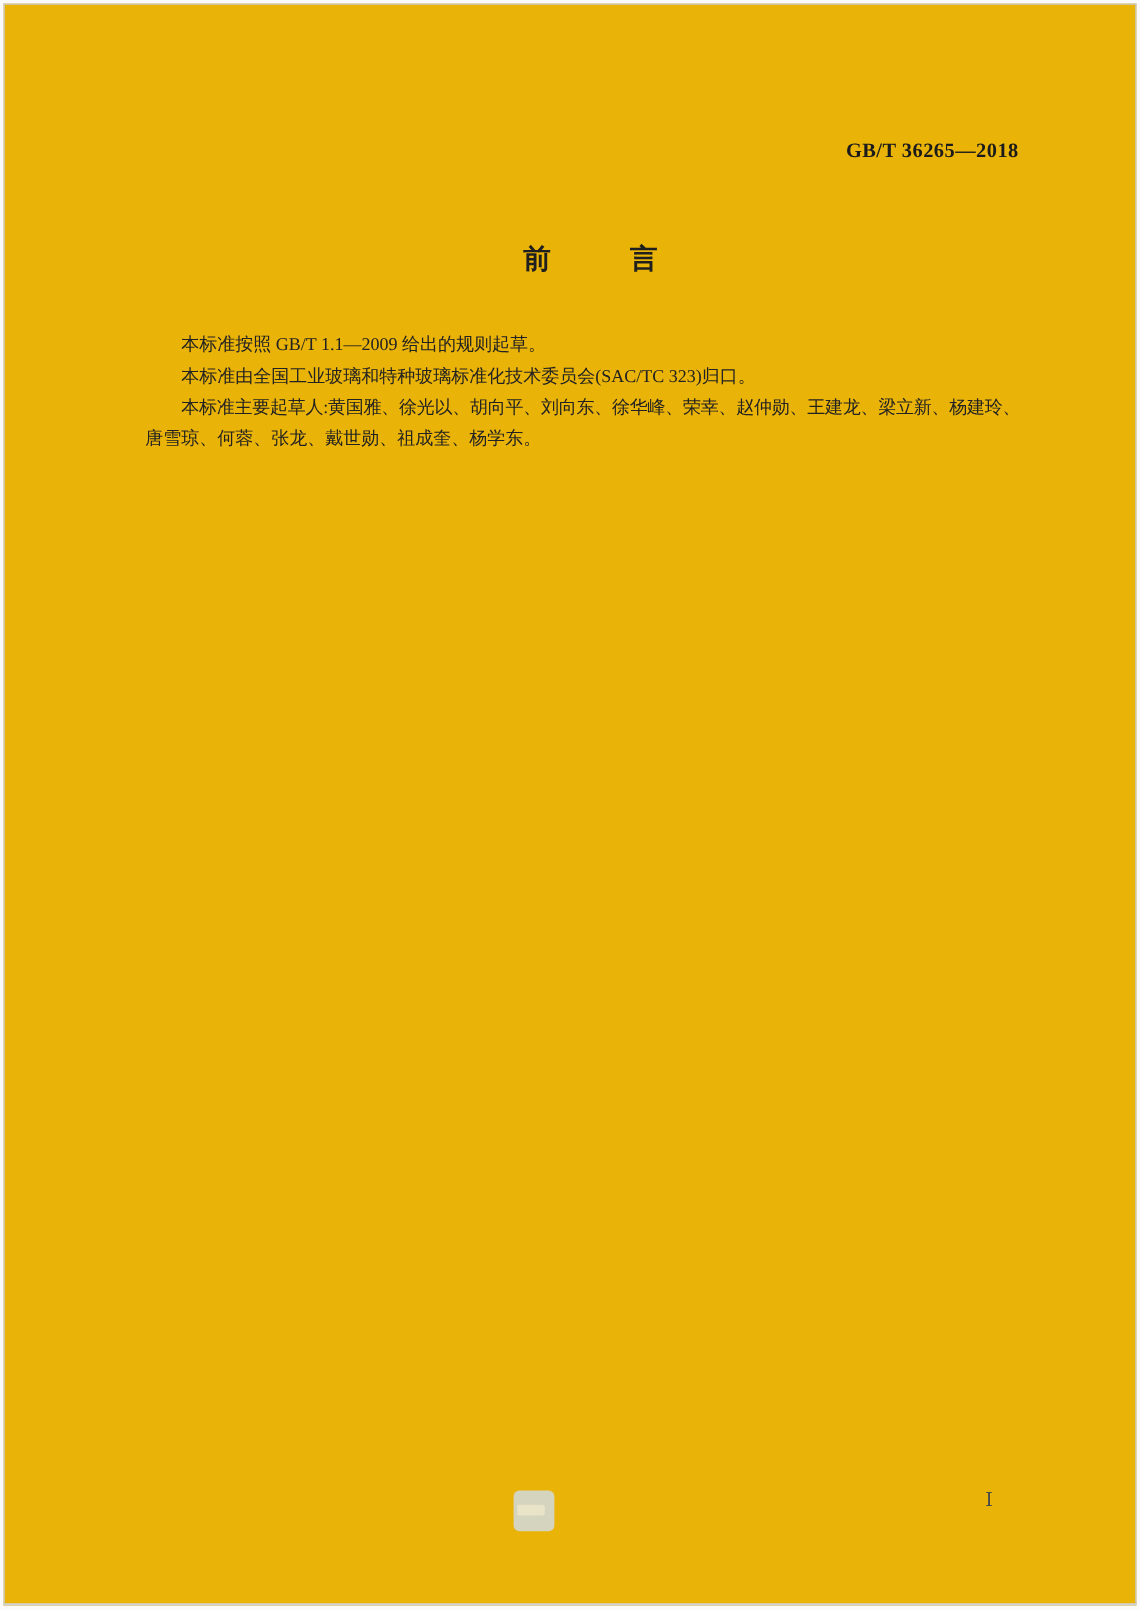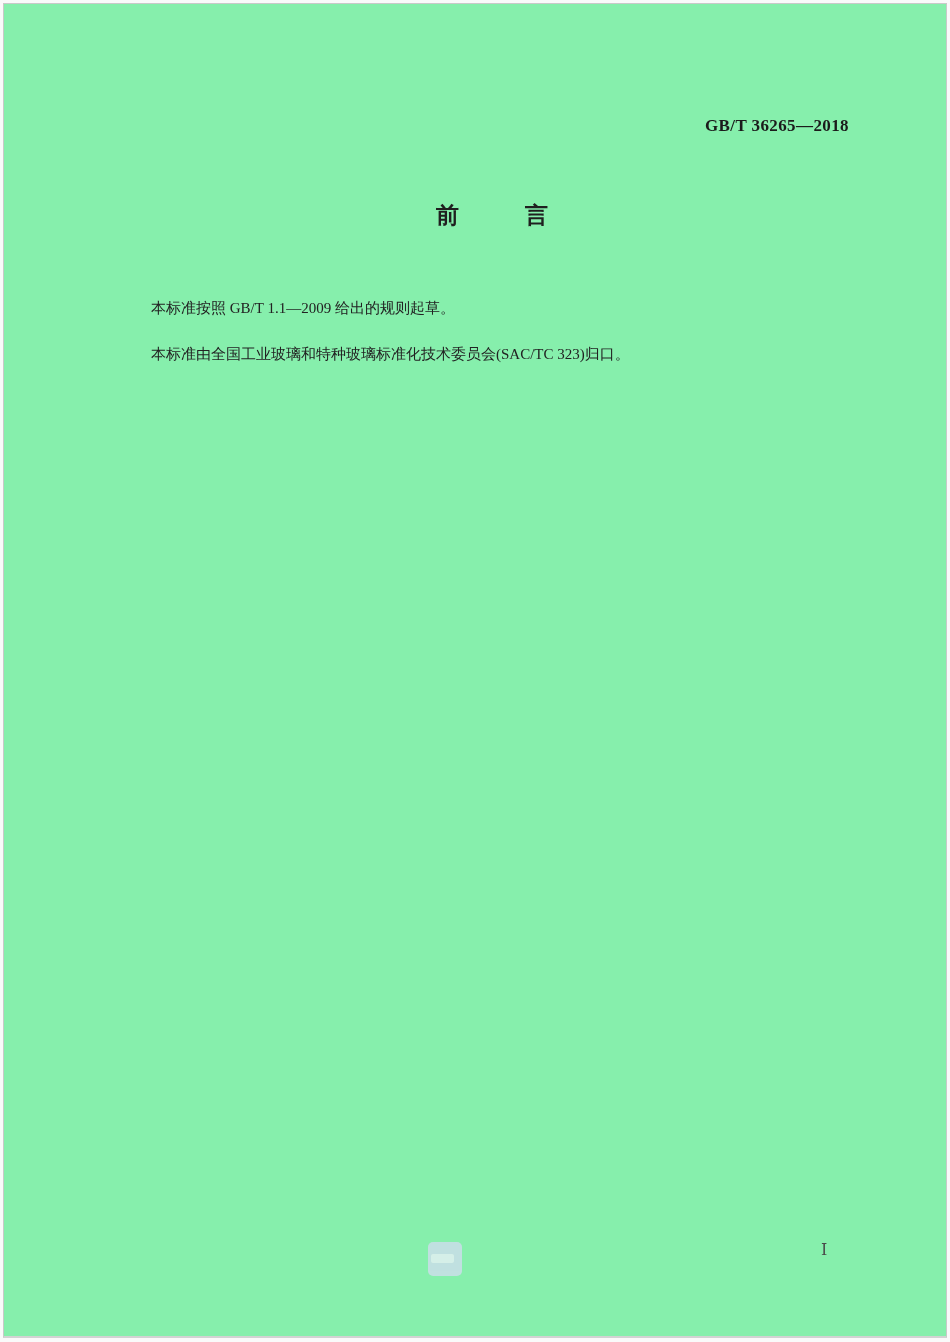--- a/index.html
+++ b/index.html
@@ -4,42 +4,42 @@
 <style>
   html,body{margin:0;padding:0;}
   body{
     width:950px;height:1342px;position:relative;
     background:#fafafa;
     font-family:"Liberation Serif","DejaVu Serif",serif;
     overflow:hidden;
   }
   .page{
     position:absolute;left:3px;top:3px;right:3px;bottom:4px;
-    background:#86efac;
+    background:#eab308;
     border:1px solid #c9c9c9;
     border-bottom:2px solid #d2d2d2;
   }
   .std-code{
     position:absolute;top:112px;right:97px;
     font-size:17px;font-weight:700;color:#1b1b1b;
     letter-spacing:0.4px;
     font-family:"Liberation Serif","DejaVu Serif",serif;
   }
   .fw-title{
     position:absolute;top:196px;left:432px;
     display:flex;gap:66px;
     font-size:23px;font-weight:700;color:#1f1f1f;
     font-family:"Liberation Sans","DejaVu Sans",sans-serif;
   }
   .body-text{
     position:absolute;left:117px;top:271px;width:729px;
     font-size:15px;line-height:26px;color:#222;
   }
   .ln{height:26px;white-space:nowrap;}
-  .ln.indent{padding-left:30px;margin-top:20px;}
+  .ln.indent{padding-left:30px;}
   .ln.full{
     white-space:normal;
     letter-spacing:-0.45px;
     text-align:justify;
     -moz-text-align-last:justify;
     text-align-last:justify;
     overflow:hidden;
   }
   .page-number{
     position:absolute;left:817px;top:1236px;
@@ -64,20 +64,22 @@
   <div class="std-code">GB/T 36265—2018</div>
 
   <div class="fw-title">
     <span>前</span>
     <span>言</span>
   </div>
 
   <div class="body-text">
     <div class="ln indent">本标准按照 GB/T 1.1—2009 给出的规则起草。</div>
     <div class="ln indent">本标准由全国工业玻璃和特种玻璃标准化技术委员会(SAC/TC 323)归口。</div>
+    <div class="ln indent full">本标准主要起草人:黄国雅、徐光以、胡向平、刘向东、徐华峰、荣幸、赵仲勋、王建龙、梁立新、杨建玲、</div>
+    <div class="ln">唐雪琼、何蓉、张龙、戴世勋、祖成奎、杨学东。</div>
   </div>
 
   <div class="watermark">
     <span class="glyph"></span>
   </div>
 
   <div class="page-number">Ⅰ</div>
 
 </div>
 

